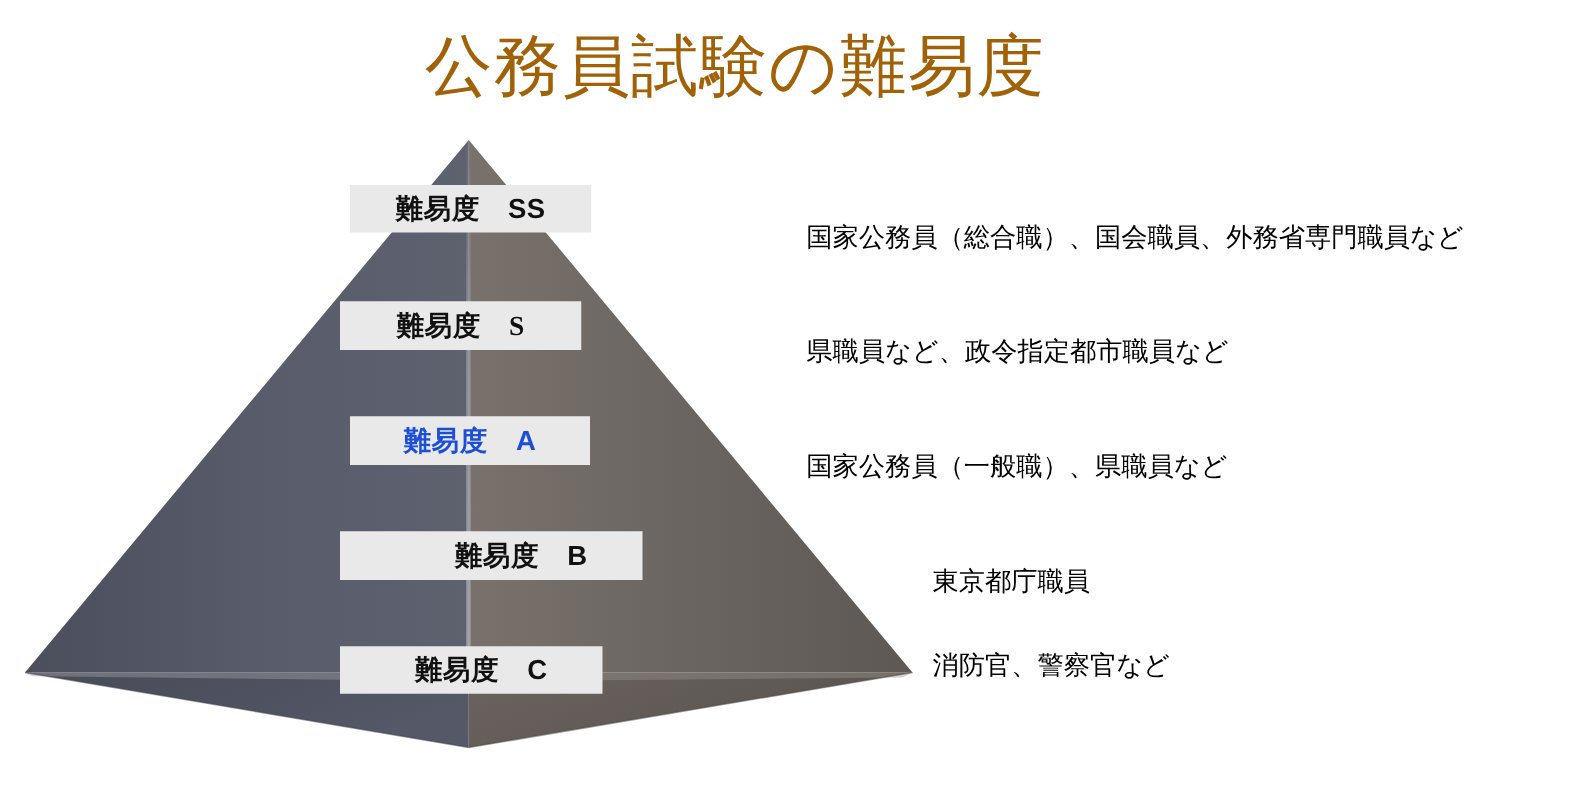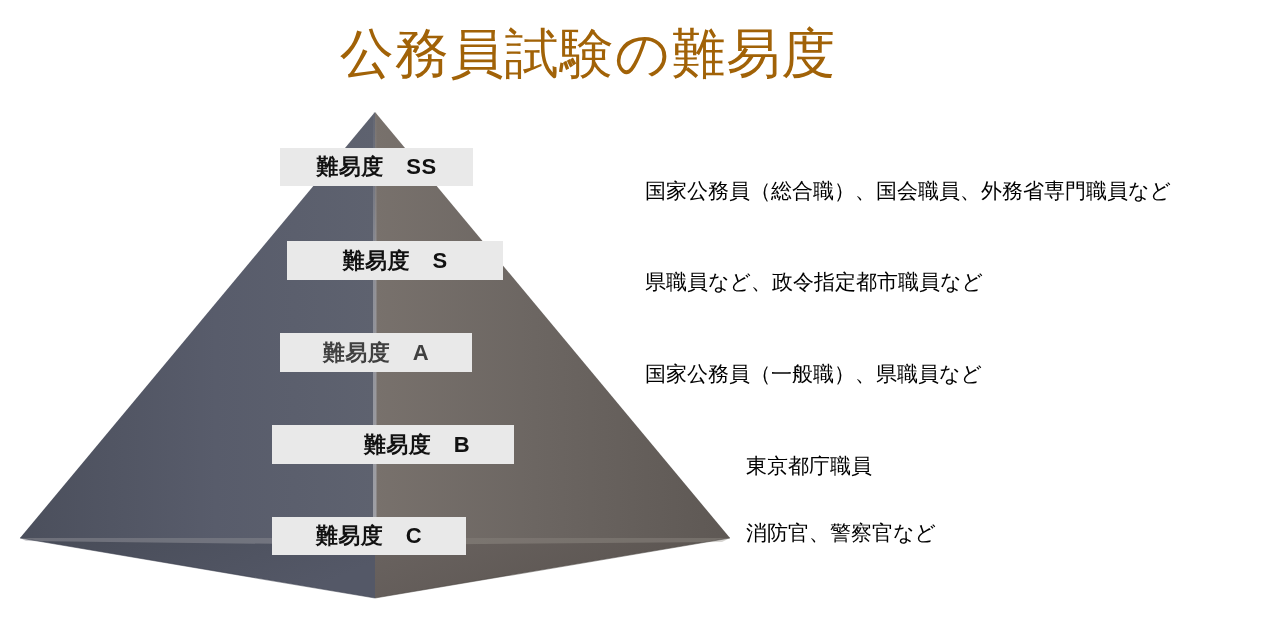--- a/index.html
+++ b/index.html
@@ -122,30 +122,30 @@
 
       <rect x="373" y="112" width="3.5" height="426" fill="url(#gradRidge)"></rect>
 
       <line x1="20" y1="538" x2="375" y2="598" stroke="#3e4250" stroke-width="1.2" opacity="0.55"></line>
       <line x1="730" y1="538" x2="375" y2="598" stroke="#4d4844" stroke-width="1.2" opacity="0.55"></line>
     </svg>
 
     <div class="tier-label" style="left: 280px; top: 148px; width: 193px; height: 38px; background: rgb(233, 233, 233); color: rgb(17, 17, 17);">
       <span>難易度　SS</span>
     </div>
-    <div class="tier-label" style="left: 287px; top: 241px; width: 216px; height: 39px; background: rgb(233, 233, 233); color: rgb(17, 17, 17);">
+    <div class="tier-label" style="left: 272px; top: 241px; width: 193px; height: 39px; background: rgb(233, 233, 233); color: rgb(17, 17, 17); font-family: Liberation Serif, serif;">
       <span>難易度　S</span>
     </div>
-    <div class="tier-label" style="left: 280px; top: 333px; width: 192px; height: 39px; background: rgb(233, 233, 233); color: #404040;">
+    <div class="tier-label" style="left: 280px; top: 333px; width: 192px; height: 39px; background: rgb(233, 233, 233); color: #1d4ed8;">
       <span>難易度　A</span>
     </div>
     <div class="tier-label" style="left: 272px; top: 425px; width: 194px; height: 39px; background: rgb(233, 233, 233); color: rgb(17, 17, 17); padding-left: 48px;">
       <span>難易度　B</span>
     </div>
-    <div class="tier-label" style="left: 272px; top: 517px; width: 194px; height: 38px; background: rgb(233, 233, 233); color: rgb(17, 17, 17);">
+    <div class="tier-label" style="left: 272px; top: 517px; width: 194px; height: 38px; background: rgb(233, 233, 233); color: rgb(17, 17, 17); padding-left: 16px;">
       <span>難易度　C</span>
     </div>
   </div>
 
   <div class="tier-desc" style="left: 645px; top: 152px;">国家公務員（総合職）、国会職員、外務省専門職員など</div>
   <div class="tier-desc" style="left: 645px; top: 243px;">県職員など、政令指定都市職員など</div>
   <div class="tier-desc" style="left: 645px; top: 335px;">国家公務員（一般職）、県職員など</div>
   <div class="tier-desc" style="left: 746px; top: 427px;">東京都庁職員</div>
   <div class="tier-desc" style="left: 746px; top: 494px;">消防官、警察官など</div>
 

